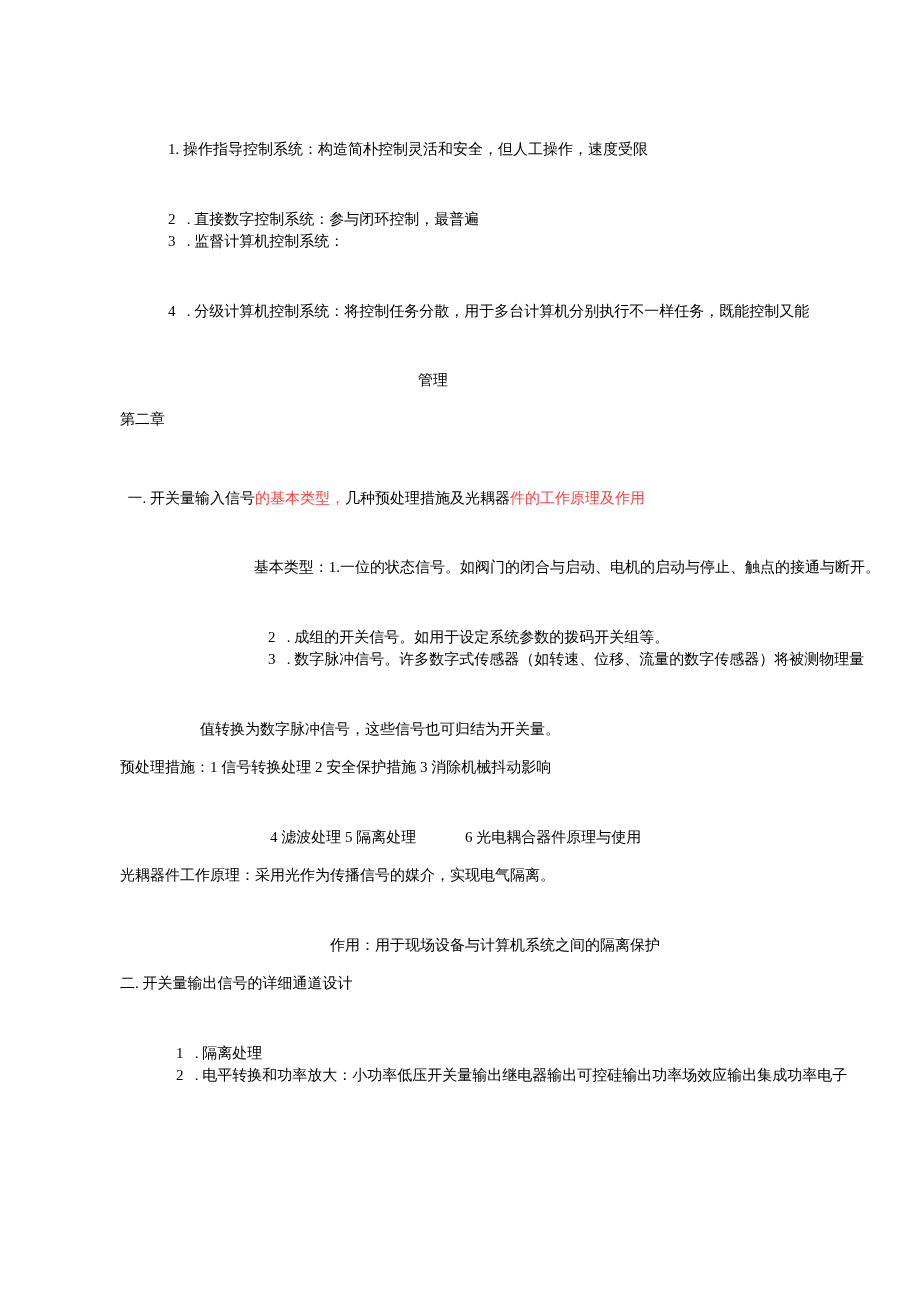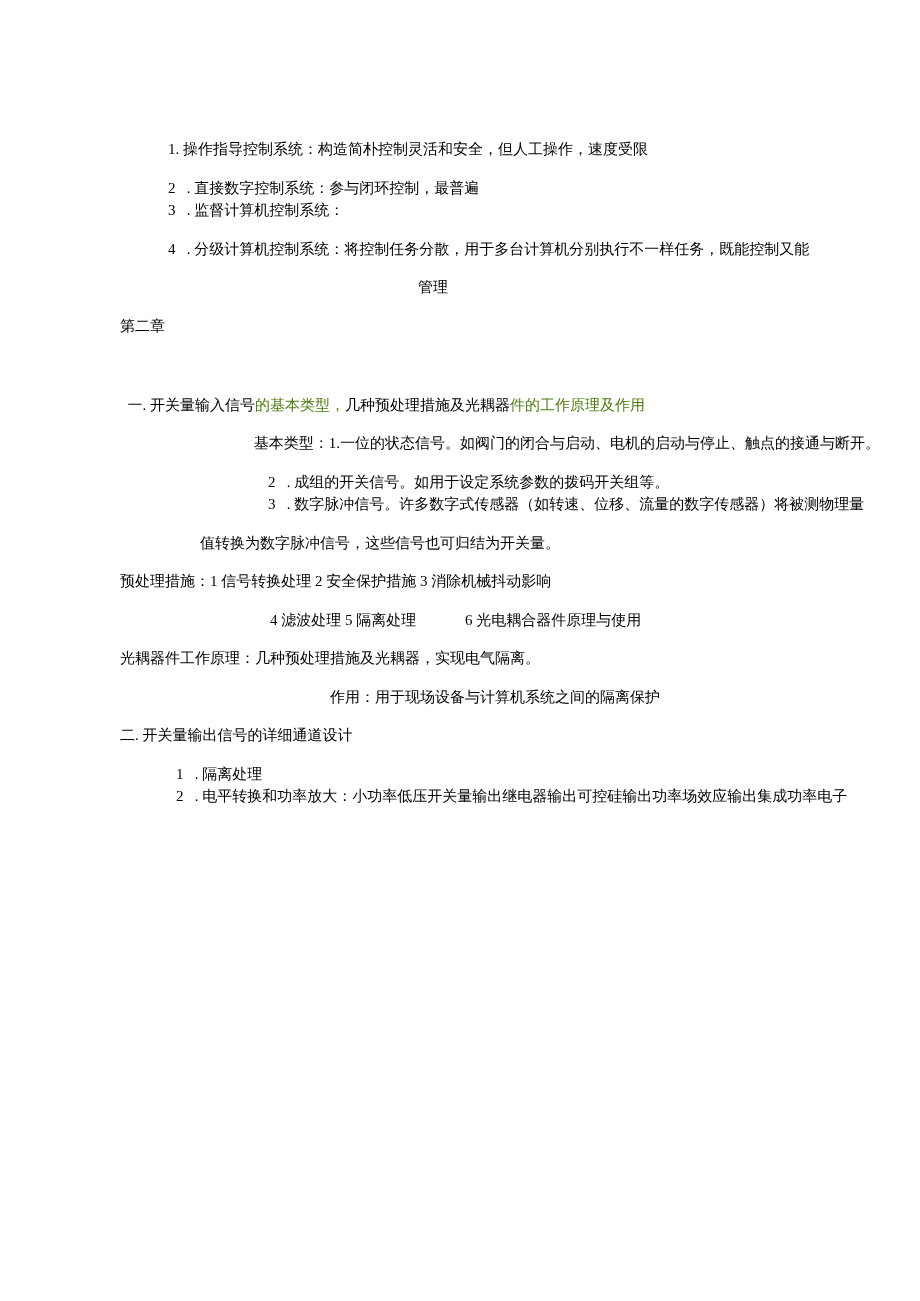--- a/index.html
+++ b/index.html
@@ -11,31 +11,31 @@
     font-family: "SimSun", "宋体", serif;
     font-size: 15px;
     color: #000000;
     line-height: 1.5;
     box-sizing: border-box;
     padding-left: 120px;
     padding-right: 40px;
     padding-top: 138px;
   }
   .line { white-space: pre; }
-  .red { color: #4d7c0f; }
+  .red { color: #ef4444; }
   .indent-a { padding-left: 48px; }
   .indent-b { padding-left: 80px; }
   .indent-c { padding-left: 36px; text-align: right; }
   .indent-d { padding-left: 56px; font-family: Liberation Serif, serif; }
   .indent-e { padding-left: 148px; }
   .indent-f { padding-left: 150px; }
   .indent-g { padding-left: 298px; }
   .indent-h { padding-left: 210px; }
   .gap-sm { margin-top: 16px; }
-  .gap-md { margin-top: 16px; }
+  .gap-md { margin-top: 47px; }
   .gap-lg { }
   .gap-mid { margin-top: 34px; }
 </style>
 </head>
 <body>
 
 <div class="line indent-a">1. 操作指导控制系统：构造简朴控制灵活和安全，但人工操作，速度受限</div>
 
 <div class="line indent-a gap-md">2   . 直接数字控制系统：参与闭环控制，最普遍</div>
 
@@ -56,21 +56,21 @@
 <div class="line indent-e gap-md">2   . 成组的开关信号。如用于设定系统参数的拨码开关组等。</div>
 
 <div class="line indent-e gap-lg">3   . 数字脉冲信号。许多数字式传感器（如转速、位移、流量的数字传感器）将被测物理量</div>
 
 <div class="line indent-b gap-md">值转换为数字脉冲信号，这些信号也可归结为开关量。</div>
 
 <div class="line gap-sm">预处理措施：1 信号转换处理 2 安全保护措施 3 消除机械抖动影响</div>
 
 <div class="line indent-f gap-md">4 滤波处理 5 隔离处理             6 光电耦合器件原理与使用</div>
 
-<div class="line gap-sm">光耦器件工作原理：几种预处理措施及光耦器，实现电气隔离。</div>
+<div class="line gap-sm">光耦器件工作原理：采用光作为传播信号的媒介，实现电气隔离。</div>
 
 <div class="line indent-h gap-md">作用：用于现场设备与计算机系统之间的隔离保护</div>
 
 <div class="line gap-sm">二. 开关量输出信号的详细通道设计</div>
 
 <div class="line indent-d gap-md">1   . 隔离处理</div>
 
 <div class="line indent-d gap-lg">2   . 电平转换和功率放大：小功率低压开关量输出继电器输出可控硅输出功率场效应输出集成功率电子</div>
 
 </body></html>

